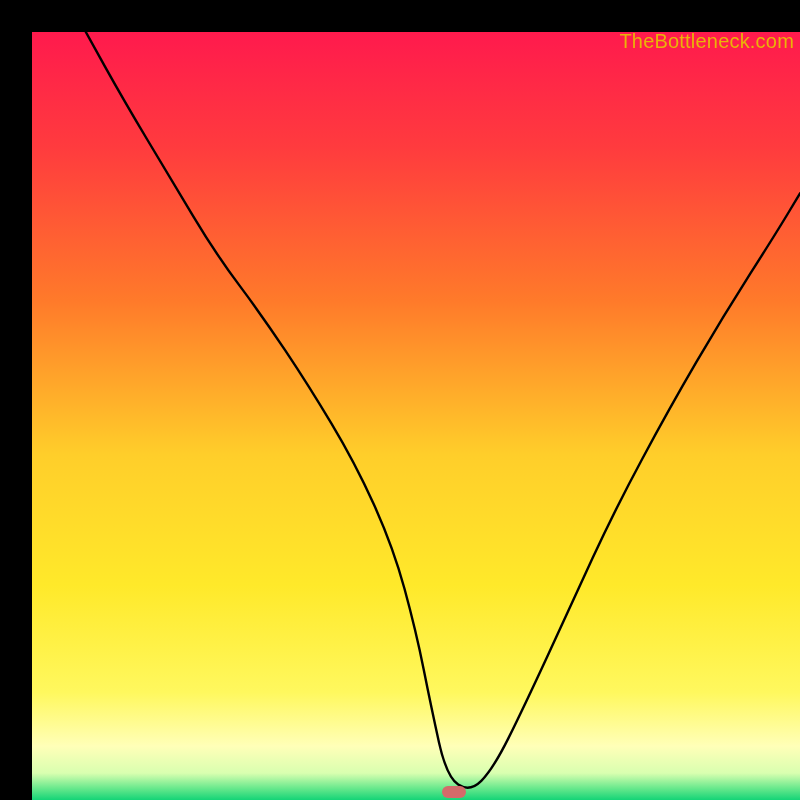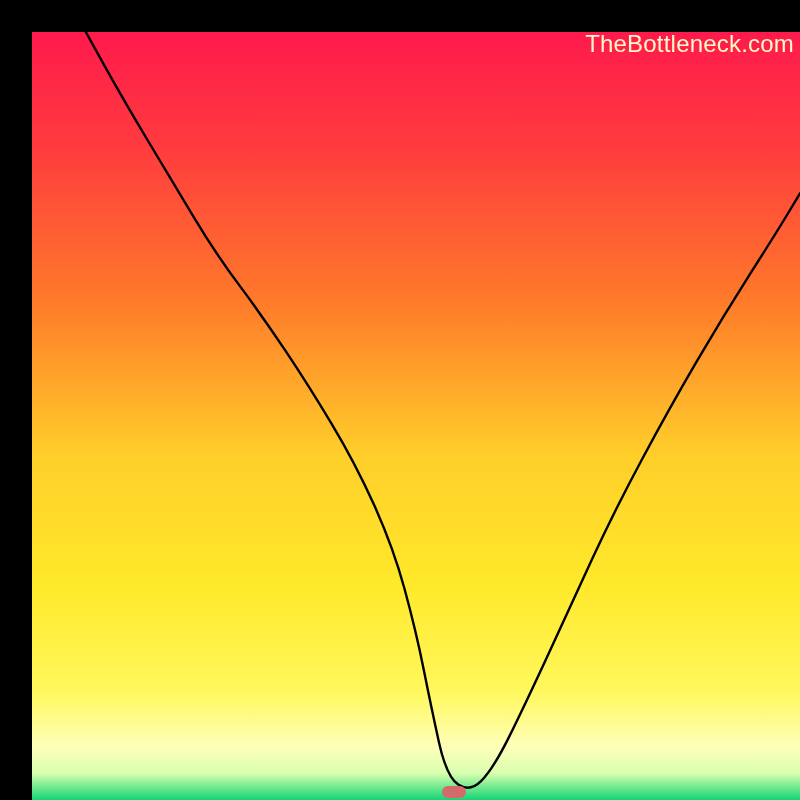--- a/index.html
+++ b/index.html
@@ -32,22 +32,22 @@
     position: absolute;
     left: 0;
     top: 0;
     width: 100%;
     height: 100%;
   }
   .watermark {
     position: absolute;
     top: -2px;
     right: 6px;
-    color: #fef9c3;
-    font-size: 24px;
+    color: #eab308;
+    font-size: 20px;
     font-weight: 500;
     letter-spacing: 0.2px;
     pointer-events: none;
   }
   svg.curve {
     position: absolute;
     left: 0;
     top: 0;
     width: 768px;
     height: 768px;

